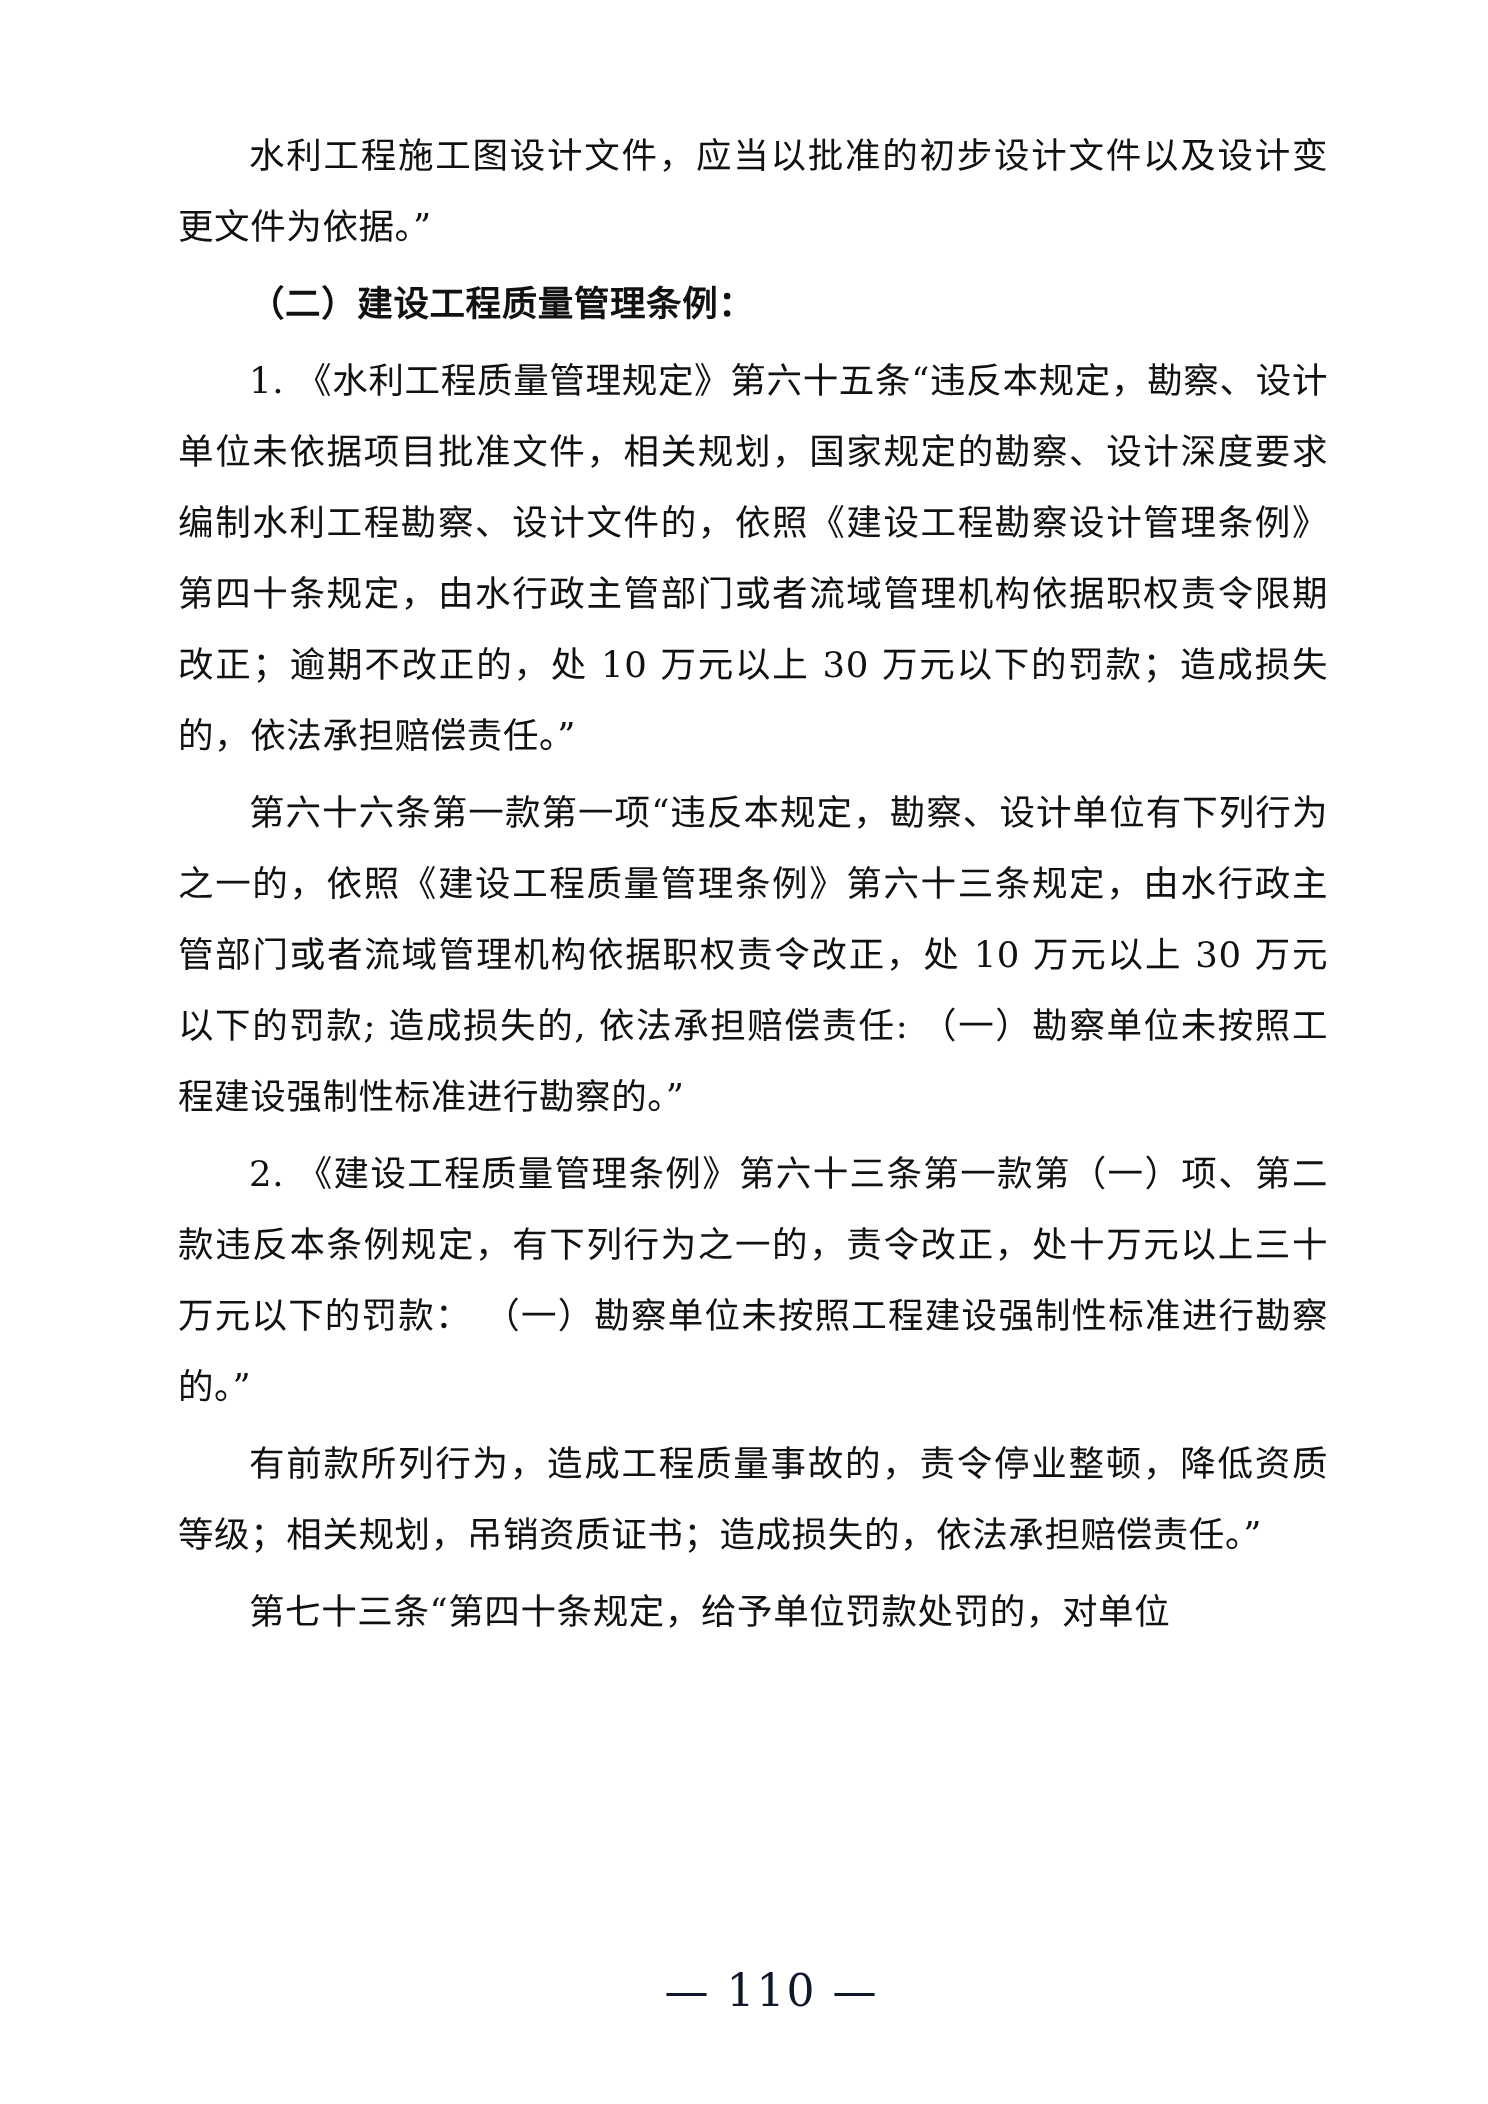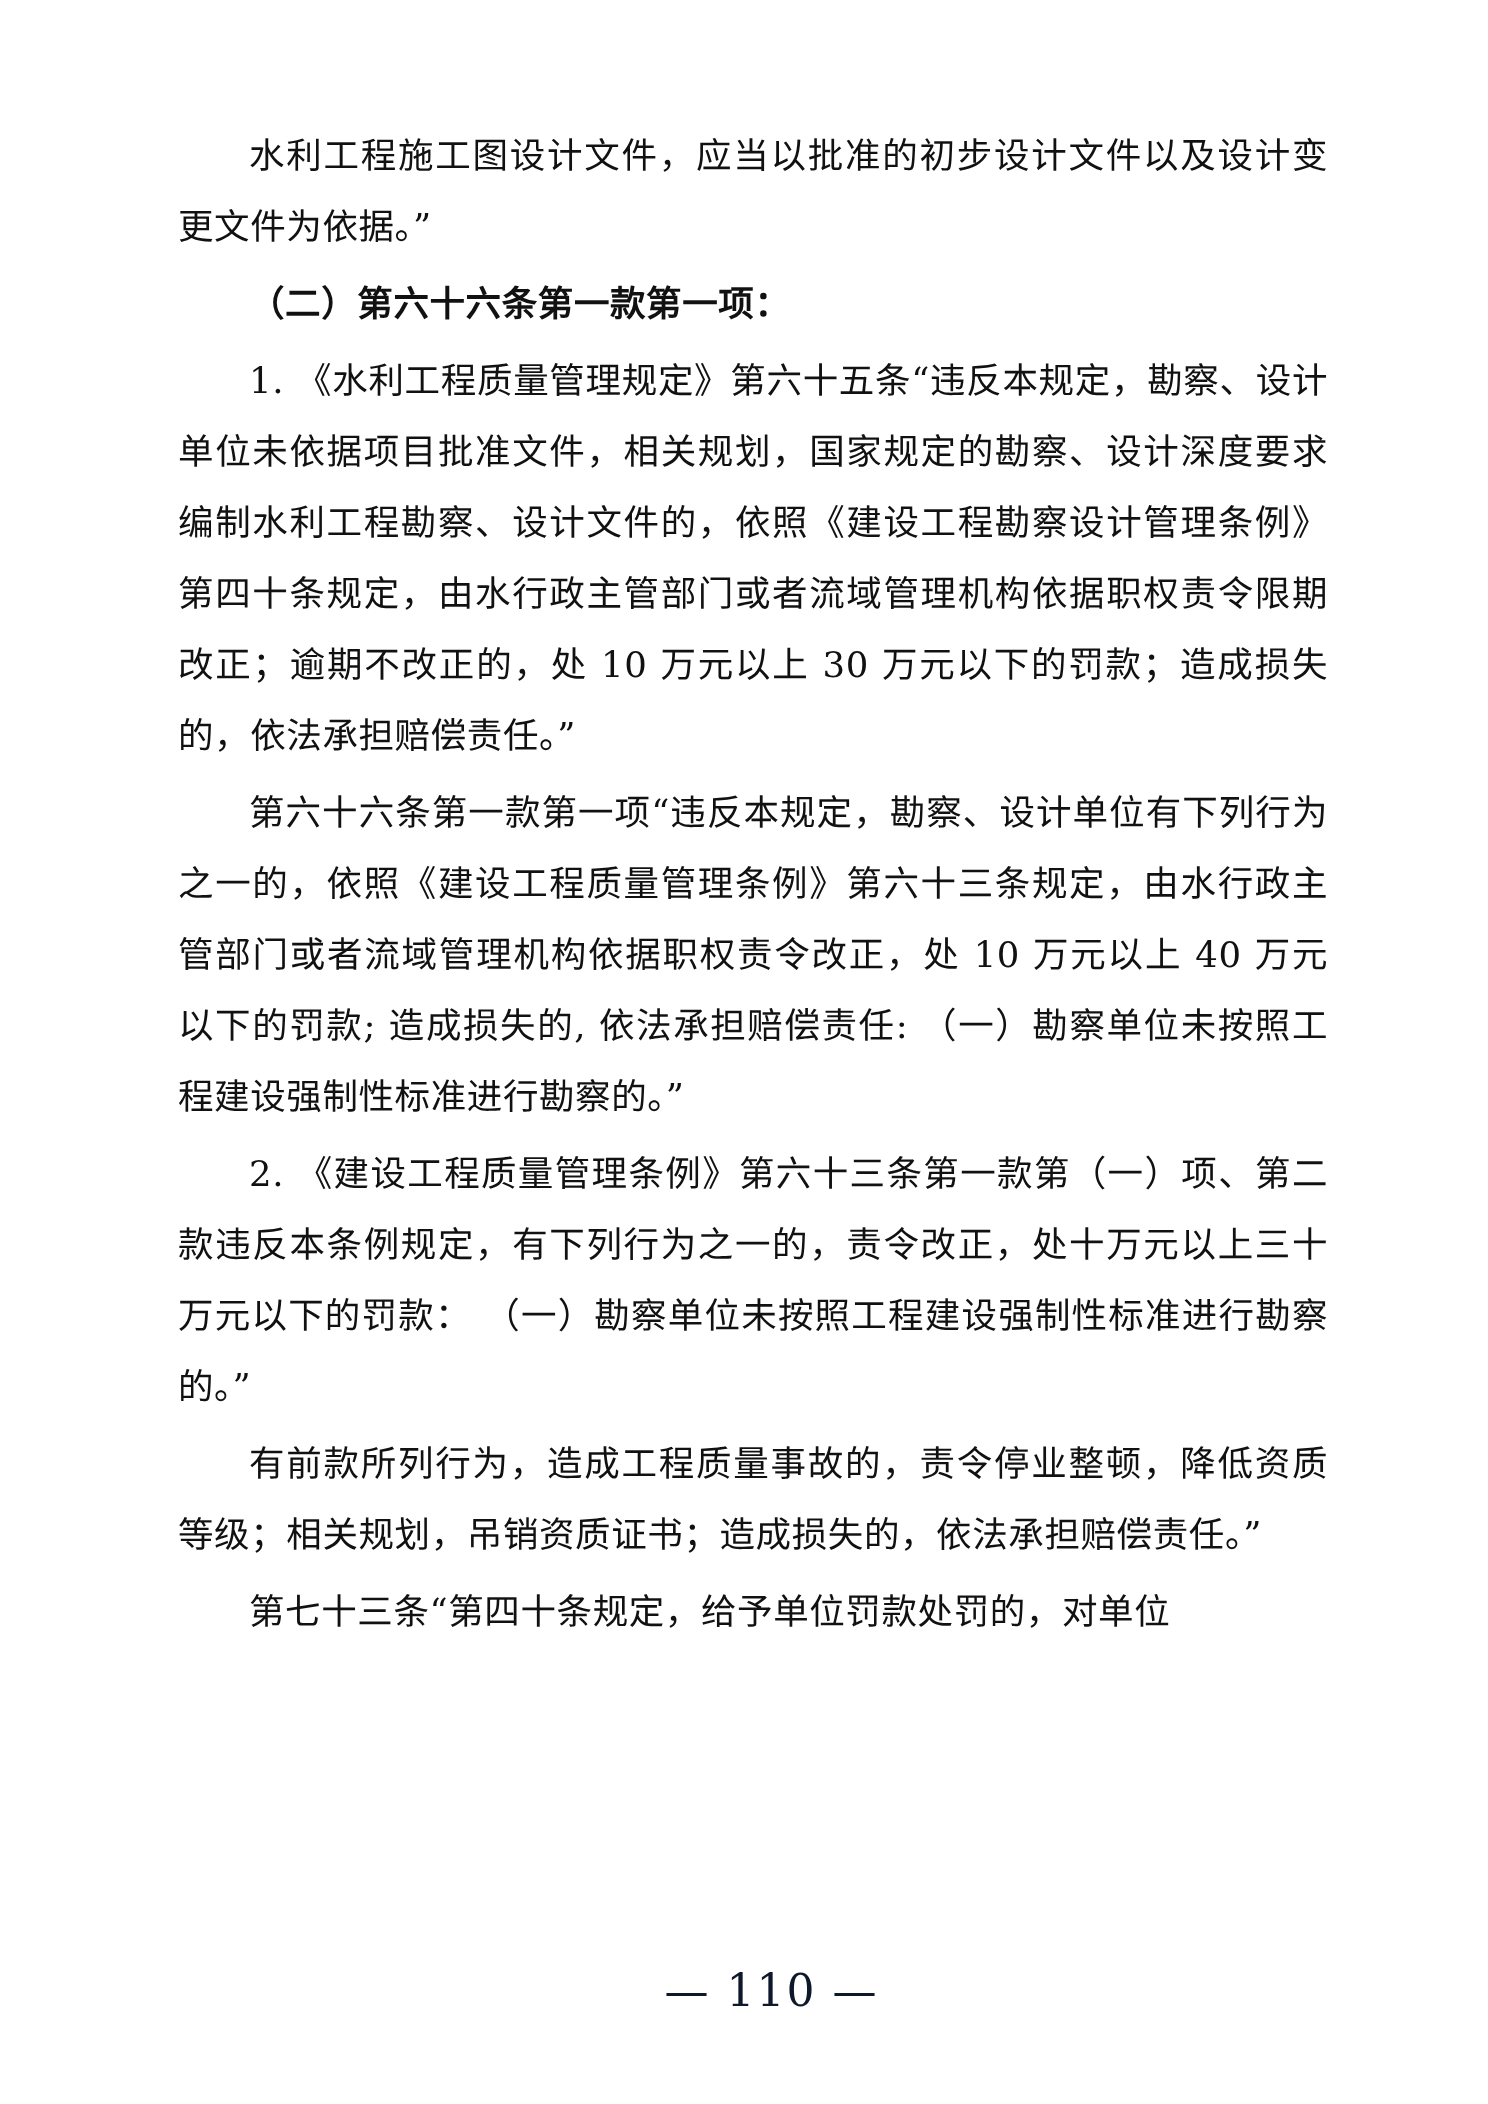--- a/index.html
+++ b/index.html
@@ -60,25 +60,25 @@
   }
 </style>
 </head>
 <body>
 
 <div class="page">
   <div class="content">
 
     <p class="para">水利工程施工图设计文件，应当以批准的初步设计文件以及设计变更文件为依据。”</p>
 
-    <p class="heading">（二）第六十六条第一款第一项：</p>
+    <p class="heading">（二）建设工程质量管理条例：</p>
 
     <p class="para">1. 《水利工程质量管理规定》第六十五条“违反本规定，勘察、设计单位未依据项目批准文件，相关规划，国家规定的勘察、设计深度要求编制水利工程勘察、设计文件的，依照《建设工程勘察设计管理条例》第四十条规定，由水行政主管部门或者流域管理机构依据职权责令限期改正；逾期不改正的，处 10 万元以上 30 万元以下的罚款；造成损失的，依法承担赔偿责任。”</p>
 
-    <p class="para">第六十六条第一款第一项“违反本规定，勘察、设计单位有下列行为之一的，依照《建设工程质量管理条例》第六十三条规定，由水行政主管部门或者流域管理机构依据职权责令改正，处 10 万元以上 40 万元以下的罚款; 造成损失的, 依法承担赔偿责任: （一）勘察单位未按照工程建设强制性标准进行勘察的。”</p>
+    <p class="para">第六十六条第一款第一项“违反本规定，勘察、设计单位有下列行为之一的，依照《建设工程质量管理条例》第六十三条规定，由水行政主管部门或者流域管理机构依据职权责令改正，处 10 万元以上 30 万元以下的罚款; 造成损失的, 依法承担赔偿责任: （一）勘察单位未按照工程建设强制性标准进行勘察的。”</p>
 
     <p class="para">2. 《建设工程质量管理条例》第六十三条第一款第（一）项、第二款违反本条例规定，有下列行为之一的，责令改正，处十万元以上三十万元以下的罚款： （一）勘察单位未按照工程建设强制性标准进行勘察的。”</p>
 
     <p class="para">有前款所列行为，造成工程质量事故的，责令停业整顿，降低资质等级；相关规划，吊销资质证书；造成损失的，依法承担赔偿责任。”</p>
 
     <p class="para">第七十三条“第四十条规定，给予单位罚款处罚的，对单位</p>
 
   </div>
 
   <div class="footer">— 110 —</div>

